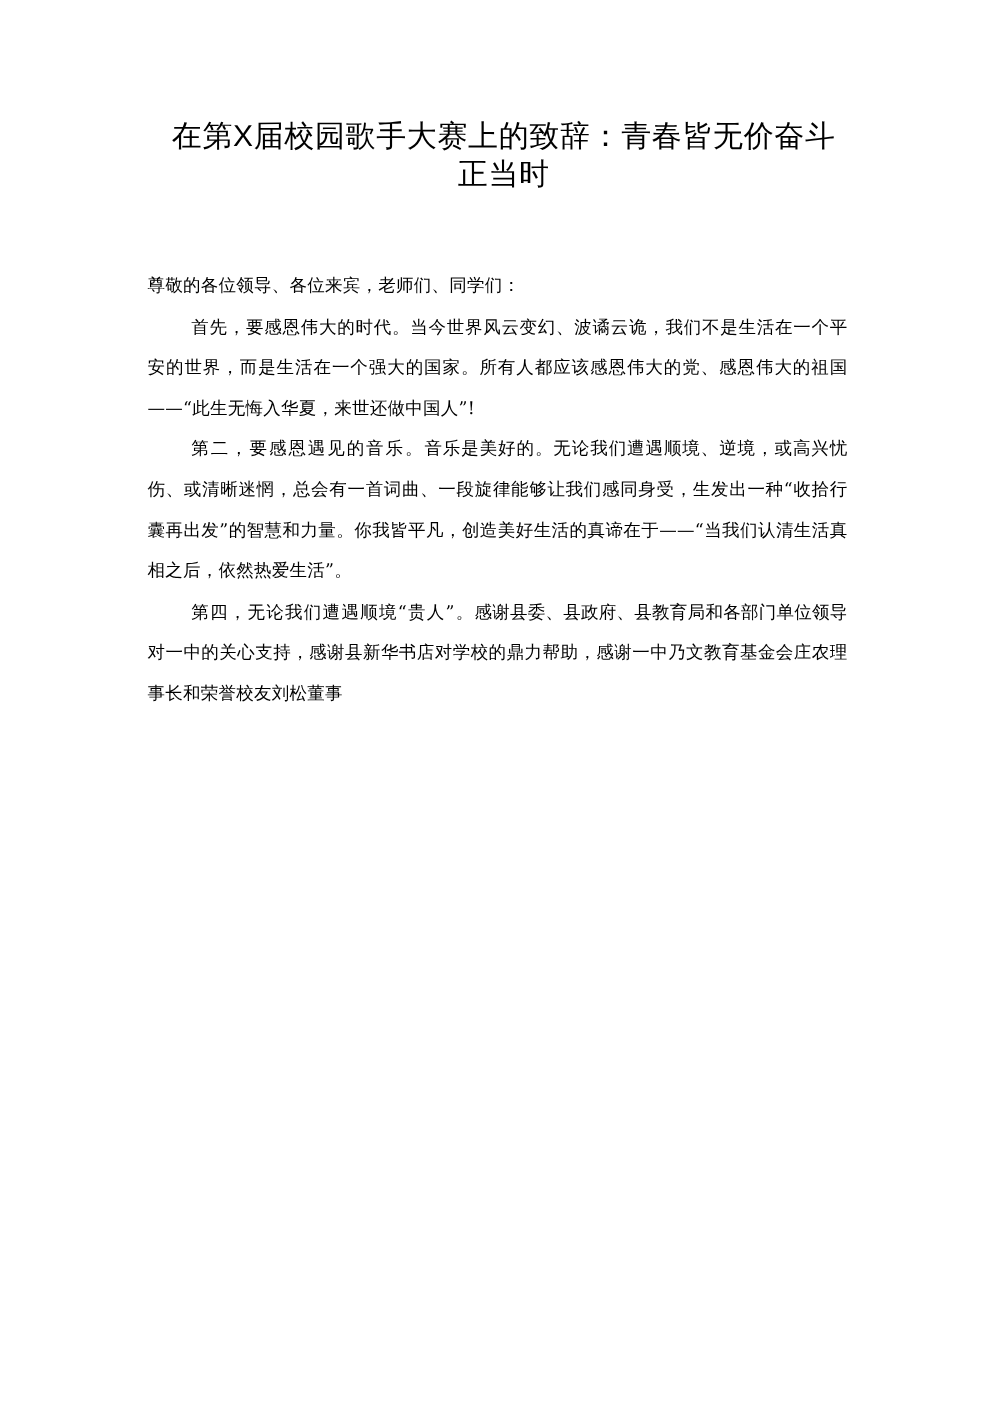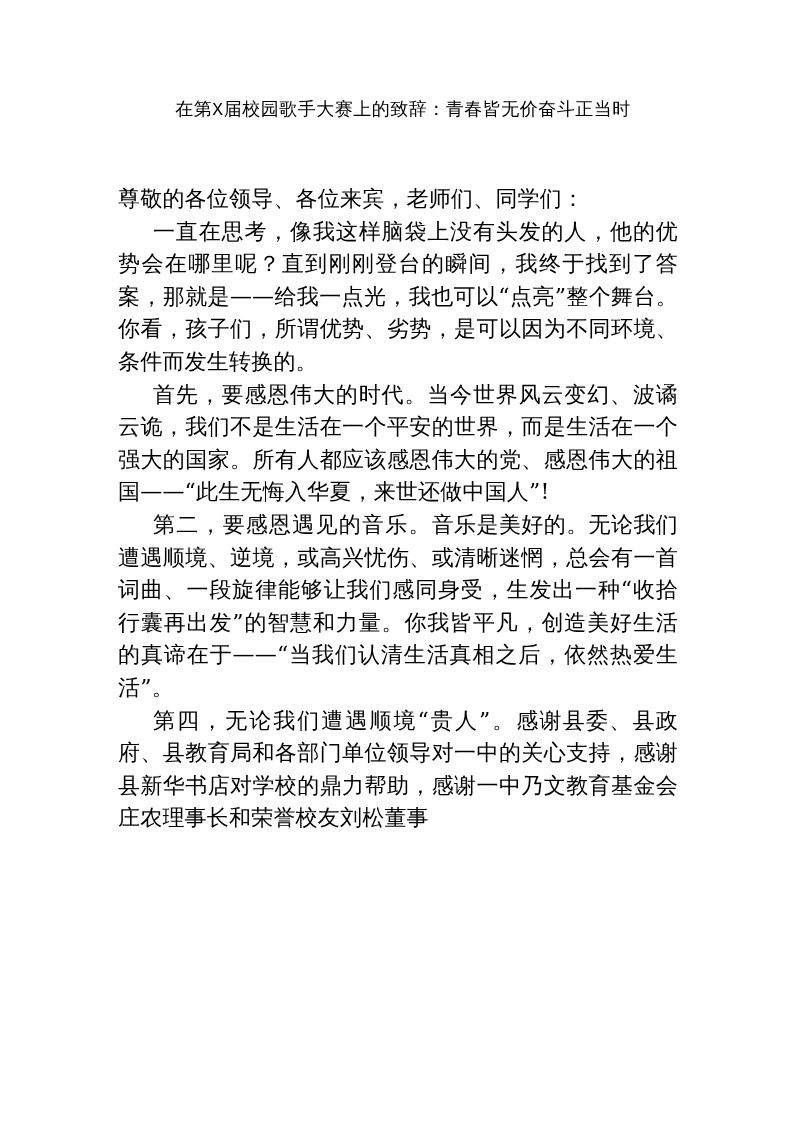--- a/index.html
+++ b/index.html
@@ -17,34 +17,34 @@
     font-family: "DejaVu Serif", "Liberation Serif", serif;
     color: #000000;
   }
   .content {
     position: absolute;
     left: 118px;
     top: 95px;
     width: 560px;
   }
   .doc-title {
-    font-family: Liberation Mono, monospace;
-    font-size: 18px;
+    font-family: Liberation Sans, sans-serif;
+    font-size: 24px;
     line-height: 30px;
     text-align: center;
     font-weight: normal;
     letter-spacing: 0.5px;
     margin: 0 0 0 0;
     padding-left: 10px;
   }
   .spacer-after-title {
     height: 58px;
   }
   p.para {
-    font-size: 22px;
+    font-size: 14px;
     line-height: 32.6px;
     margin: 0;
     text-align: justify;
     text-justify: inter-ideograph;
     letter-spacing: 0.2px;
   }
   p.indent {
     text-indent: 35px;
   }
   .bold-lead {
@@ -60,23 +60,20 @@
 
     <h1 class="doc-title">在第X届校园歌手大赛上的致辞：青春皆无价奋斗正当时</h1>
 
     <div class="spacer-after-title"></div>
 
     <p class="para">
       <span>尊敬的各位领导、各位来宾，老师们、同学们：</span>
     </p>
 
 
-    <p class="para indent">
-      <span>一直在思考，像我这样脑袋上没有头发的人，他的优势会在哪里呢？直到刚刚登台的瞬间，我终于找到了答案，那就是——给我一点光，我也可以“点亮”整个舞台。你看，孩子们，所谓优势、劣势，是可以因为不同环境、条件而发生转换的。</span>
-    </p>
 
 
     <p class="para indent">
       <span>首先，要感恩伟大的时代。当今世界风云变幻、波谲云诡，我们不是生活在一个平安的世界，而是生活在一个强大的国家。所有人都应该感恩伟大的党、感恩伟大的祖国——“此生无悔入华夏，来世还做中国人”!</span>
     </p>
 
     <p class="para indent">
       <span class="bold-lead">第二，要感恩遇见的音乐。</span><span>音乐是美好的。无论我们遭遇顺境、逆境，或高兴忧伤、或清晰迷惘，总会有一首词曲、一段旋律能够让我们感同身受，生发出一种“收拾行囊再出发”的智慧和力量。你我皆平凡，创造美好生活的真谛在于——“当我们认清生活真相之后，依然热爱生活”。</span>
     </p>
 

